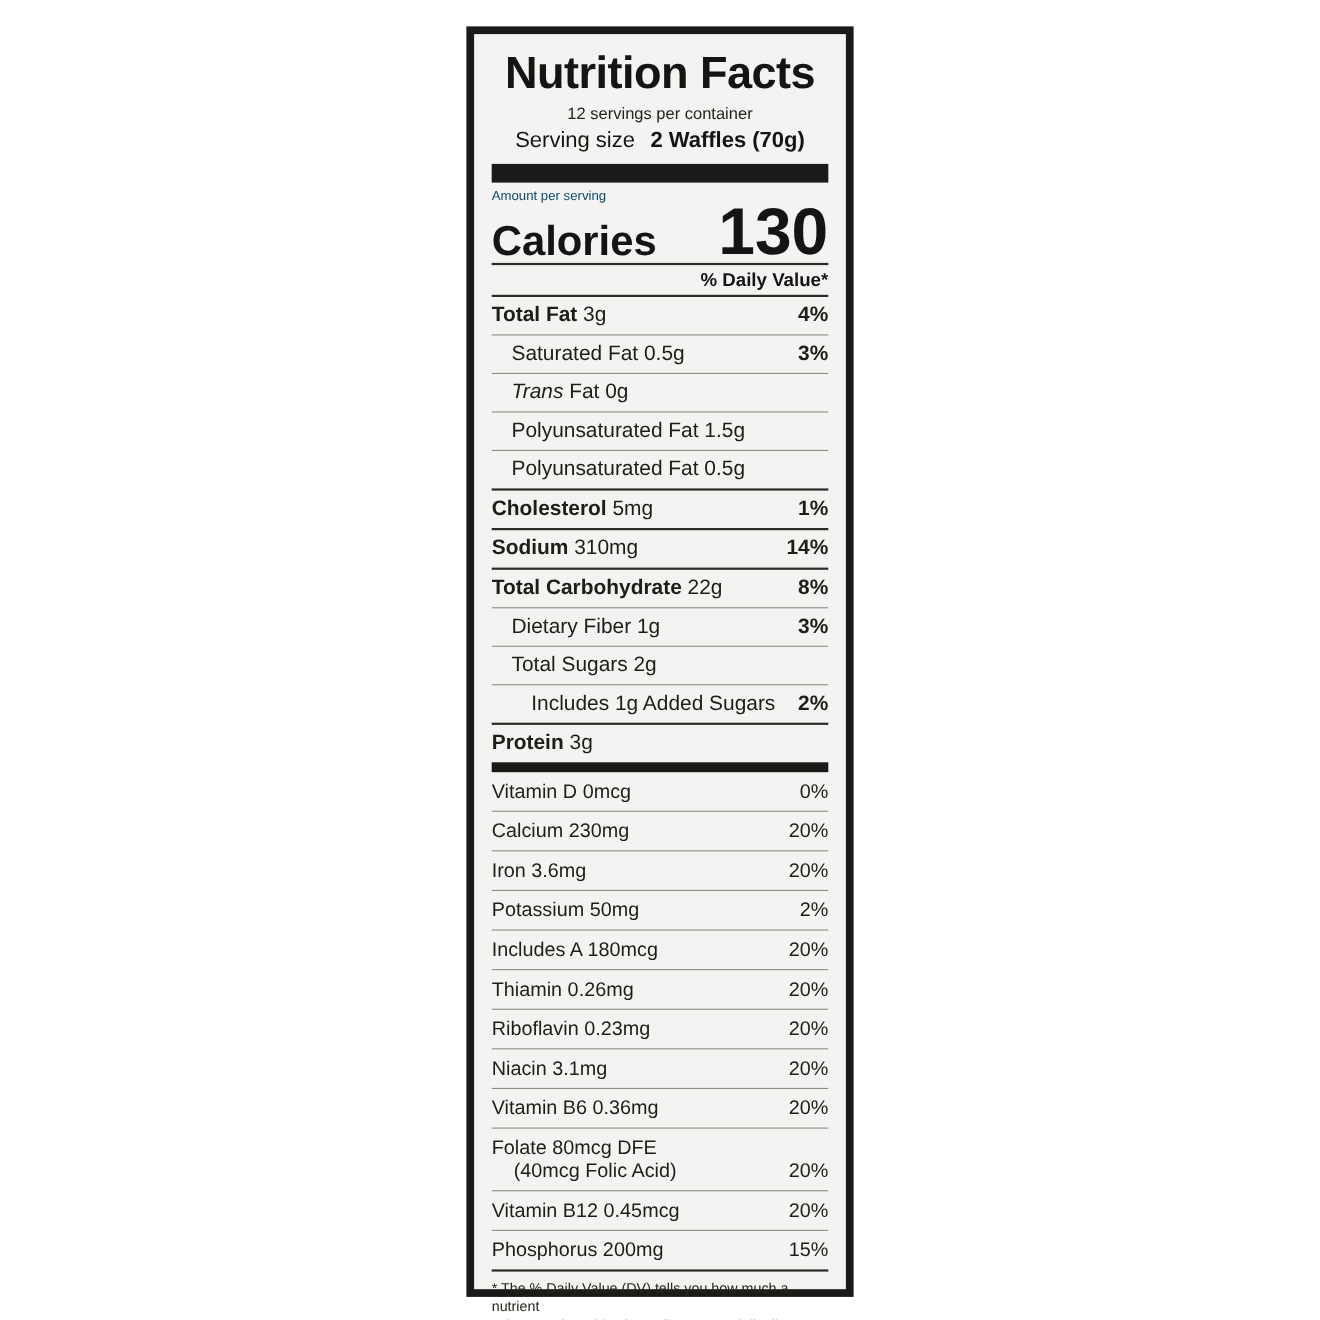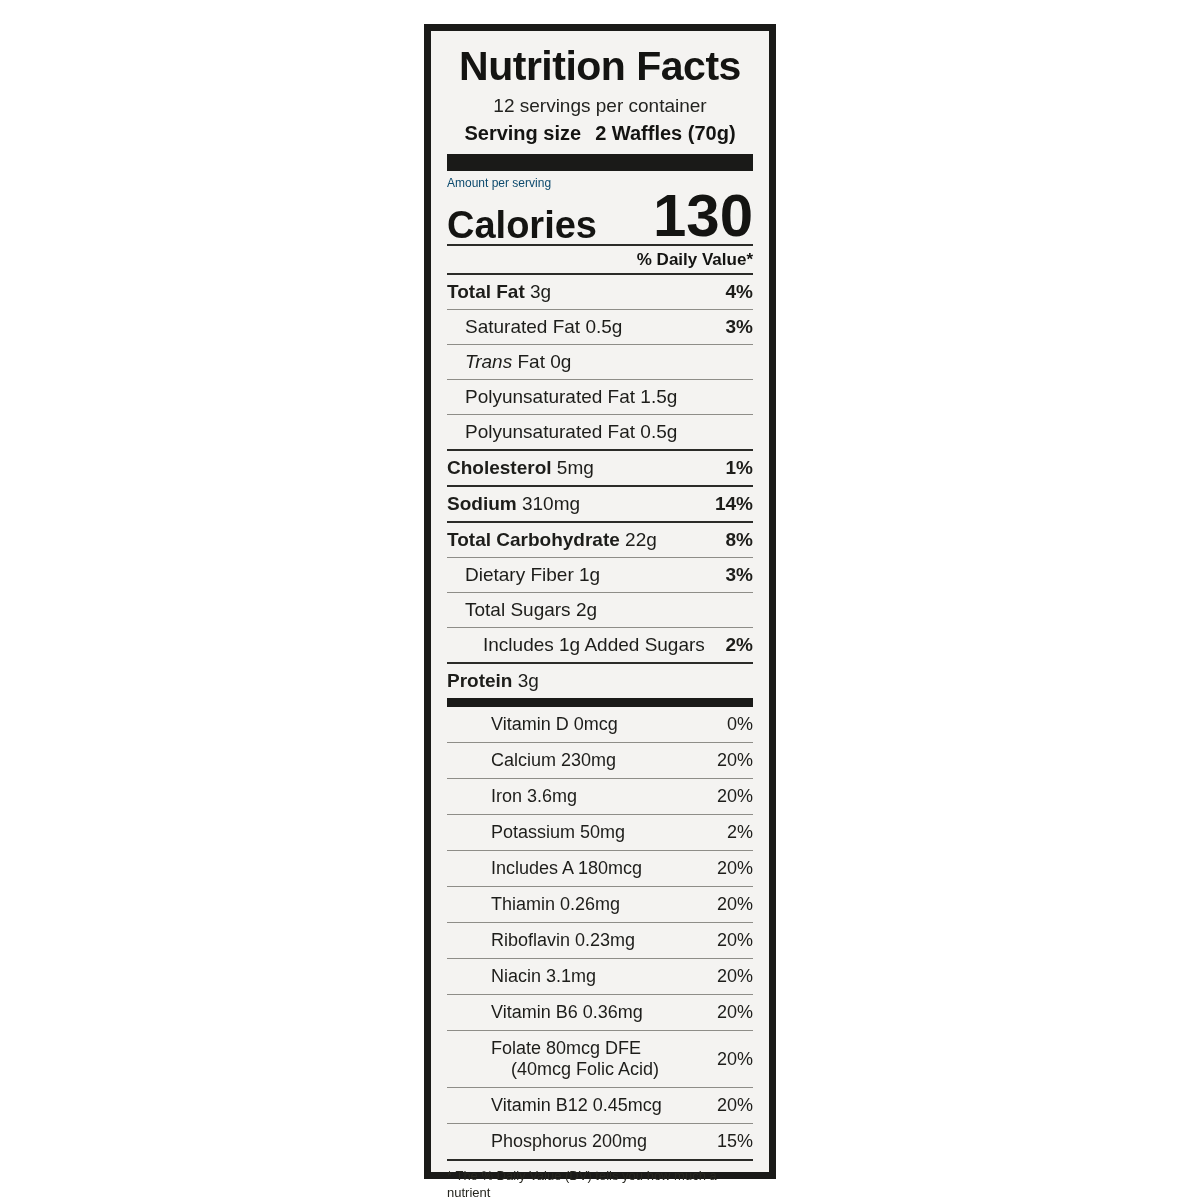--- a/index.html
+++ b/index.html
@@ -41,35 +41,35 @@
   .nf-title {
     font-size: 41px;
     font-weight: bold;
     text-align: center;
     letter-spacing: -0.5px;
     line-height: 1.05;
     margin-top: 14px;
     color: #141412;
   }
   .servings-per {
-    font-size: 19px;
+    font-size: 15px;
     text-align: center;
     margin-top: 7px;
     color: #232320;
   }
   .serving-size-row {
     display: flex;
     justify-content: center;
     align-items: baseline;
     font-size: 20px;
     margin-top: 5px;
     color: #141412;
   }
   .serving-size-row .ss-label {
-    font-weight: bold;
+    font-weight: normal;
     margin-right: 14px;
   }
   .serving-size-row .ss-value {
     font-weight: bold;
   }
 
   .rule-thick {
     height: 17px;
     background: #1a1a18;
     margin: 9px 0 0 0;
@@ -136,25 +136,24 @@
     white-space: nowrap;
     padding-left: 10px;
   }
   .indent1 { padding-left: 18px; }
   .indent2 { padding-left: 36px; }
   .italic { font-style: italic; }
 
   .vit-row {
     display: flex;
     justify-content: space-between;
-    align-items: center;
+    align-items: flex-end;
     font-size: 18px;
     padding: 7px 0 7px 0;
     color: #1d1d1a;
-    margin-left: 44px;
   }
   .vit-row .vval {
     white-space: nowrap;
     padding-left: 10px;
   }
   .vit-sub {
     display: block;
     padding-left: 20px;
   }
 

